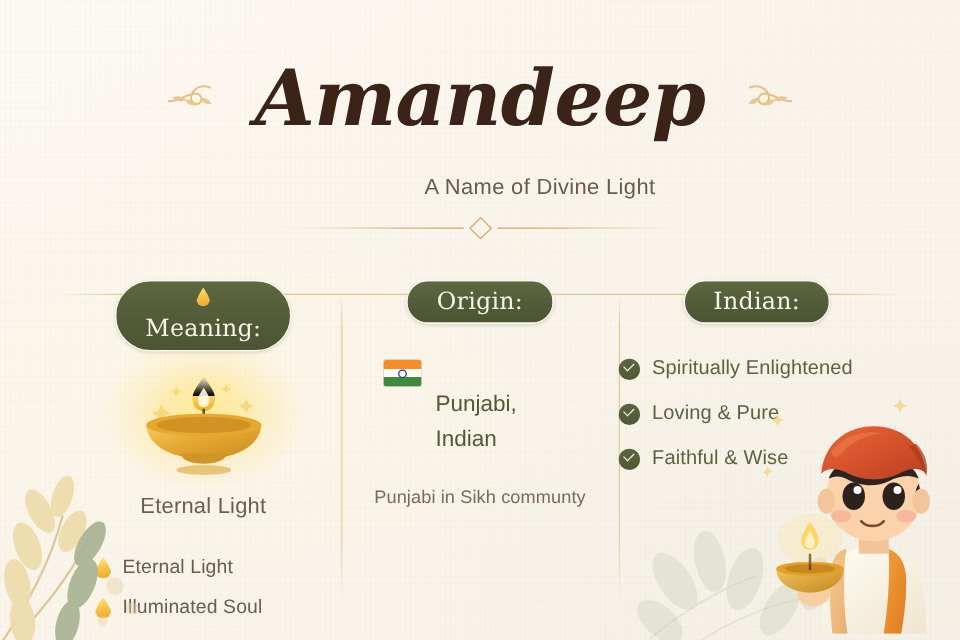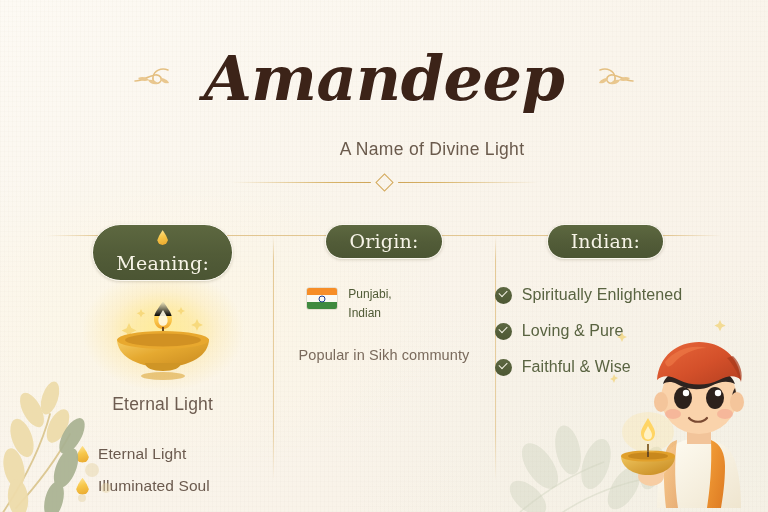--- a/index.html
+++ b/index.html
@@ -168,21 +168,21 @@
       #f68e28 0%, #f68e28 33.3%,
       #fbfaf3 33.3%, #fbfaf3 66.6%,
       #3f8a3f 66.6%, #3f8a3f 100%);
   }
   .flag .chakra {
     position:absolute; left:50%; top:50%; transform:translate(-50%,-50%);
     width:7px; height:7px; border-radius:50%;
     border:1.1px solid #1b3b8f;
   }
   .origin-text {
-    font-size:12px; line-height:1.58; color:#4f5a35; font-weight:400;
+    font-size:18px; line-height:1.58; color:#4f5a35; font-weight:400;margin-top:24px;
   }
   .origin-note {
     margin-top:24px; text-align:center;
     font-size:14.5px; color:#7a6a5c; letter-spacing:.1px;
   }
 
   
   .traits {
     margin-top:27px; 
     display:flex; flex-direction:column; gap:18px;
@@ -330,21 +330,21 @@
       <div class="origin-row">
         <span class="flag">
           <span class="chakra"></span>
         </span>
         <span class="origin-text">
           <span>Punjabi,</span><br>
           <span>Indian</span>
         </span>
       </div>
 
-      <div class="origin-note">Popular in Sikh communty</div>
+      <div class="origin-note">Punjabi in Sikh communty</div>
     </div>
 
     <div class="col">
       <div class="pill-wrap">
         <div class="pill">
           <span class="pill-label">Indian:</span>
         </div>
       </div>
 
       <div class="traits">

